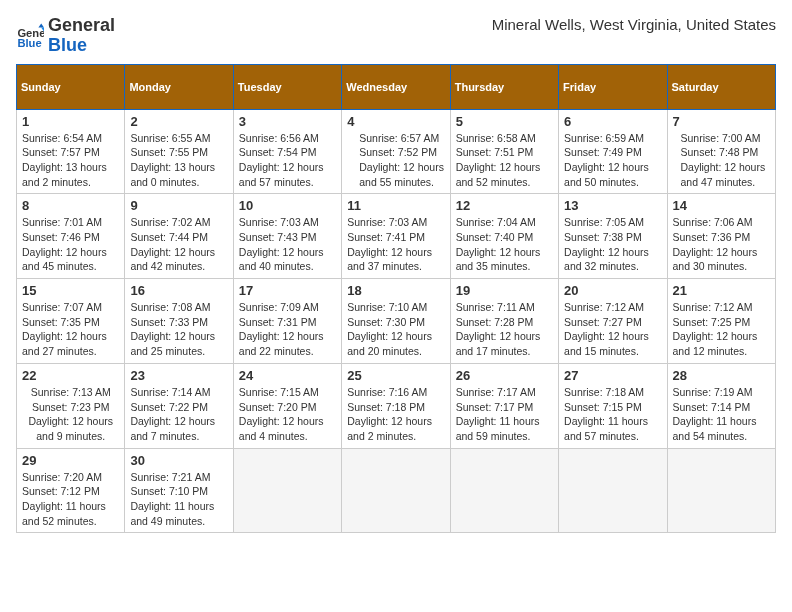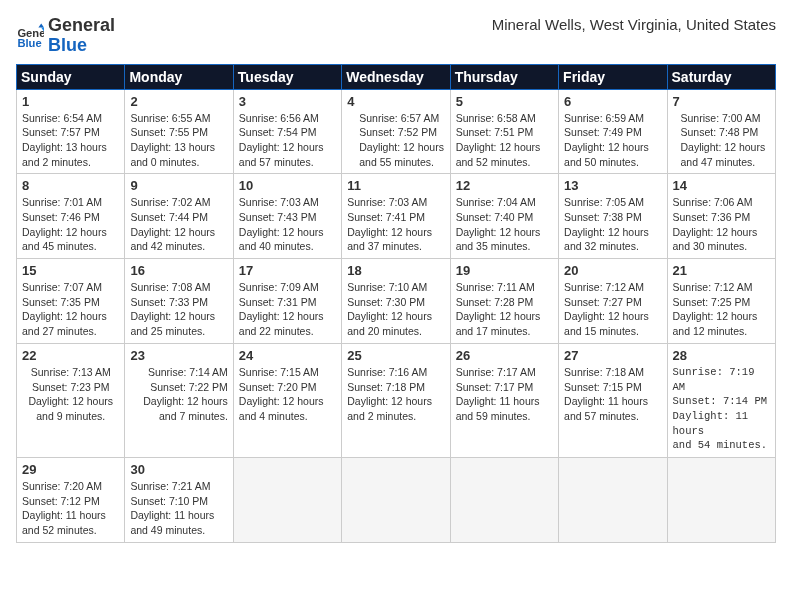--- a/index.html
+++ b/index.html
@@ -42,25 +42,25 @@
     .subtitle {
       font-size: 15px;
       color: #333;
     }
     .calendar {
       width: 100%;
       border-collapse: collapse;
       table-layout: fixed;
     }
     .calendar th {
-      background: #0f172a;
+      background: #a16207;
       color: #fff;
-      padding: 4px 4px;
+      padding: 16px 4px;
       text-align: left;
-      font-size: 14px;
+      font-size: 11px;
       font-weight: bold;
       border: 1px solid #1565c0;
     }
     .calendar td {
       border: 1px solid #ccc;
       vertical-align: top;
       padding: 4px 5px;
       font-size: 10.5px;
       color: #333;
       height: 80px;
@@ -269,21 +269,21 @@
       <tr>
         <td>
           <span class="day-num">22</span>
           <div class="day-info" style="white-space: pre-line; text-align: center;">Sunrise: 7:13 AM
 Sunset: 7:23 PM
 Daylight: 12 hours
 and 9 minutes.</div>
         </td>
         <td>
           <span class="day-num">23</span>
-          <div class="day-info" style="white-space: pre-line; text-align: right;">Sunrise: 7:14 AM
+          <div class="day-info" style="white-space: pre-line;">Sunrise: 7:14 AM
 Sunset: 7:22 PM
 Daylight: 12 hours
 and 7 minutes.</div>
         </td>
         <td>
           <span class="day-num">24</span>
           <div class="day-info" style="white-space: pre-line;">Sunrise: 7:15 AM
 Sunset: 7:20 PM
 Daylight: 12 hours
 and 4 minutes.</div>
@@ -304,21 +304,21 @@
         </td>
         <td>
           <span class="day-num">27</span>
           <div class="day-info" style="white-space: pre-line;">Sunrise: 7:18 AM
 Sunset: 7:15 PM
 Daylight: 11 hours
 and 57 minutes.</div>
         </td>
         <td>
           <span class="day-num">28</span>
-          <div class="day-info" style="white-space: pre-line; font-family: Liberation Mono, monospace;">Sunrise: 7:19 AM
+          <div class="day-info" style="white-space: pre-line;">Sunrise: 7:19 AM
 Sunset: 7:14 PM
 Daylight: 11 hours
 and 54 minutes.</div>
         </td>
       </tr>
       <tr>
         <td>
           <span class="day-num">29</span>
           <div class="day-info" style="white-space: pre-line;">Sunrise: 7:20 AM
 Sunset: 7:12 PM

